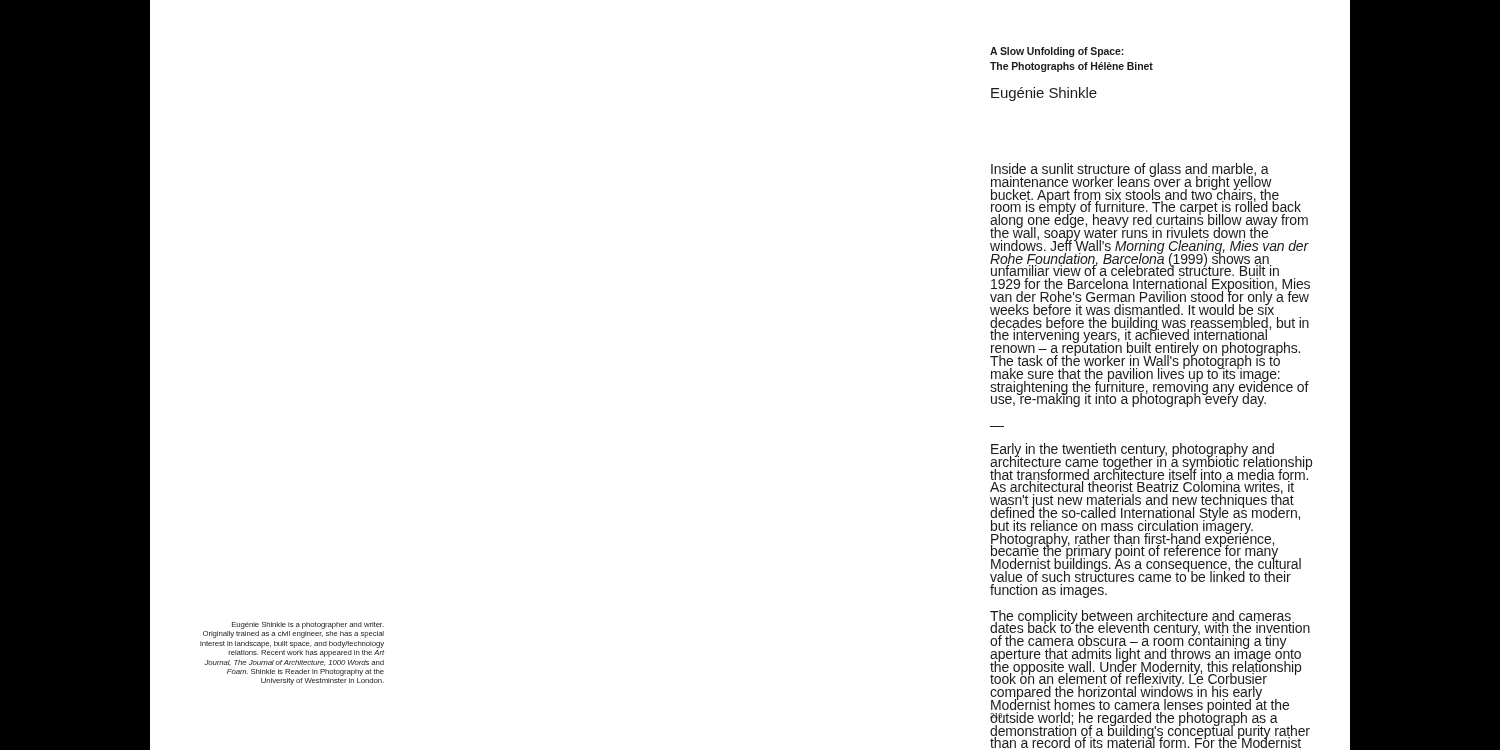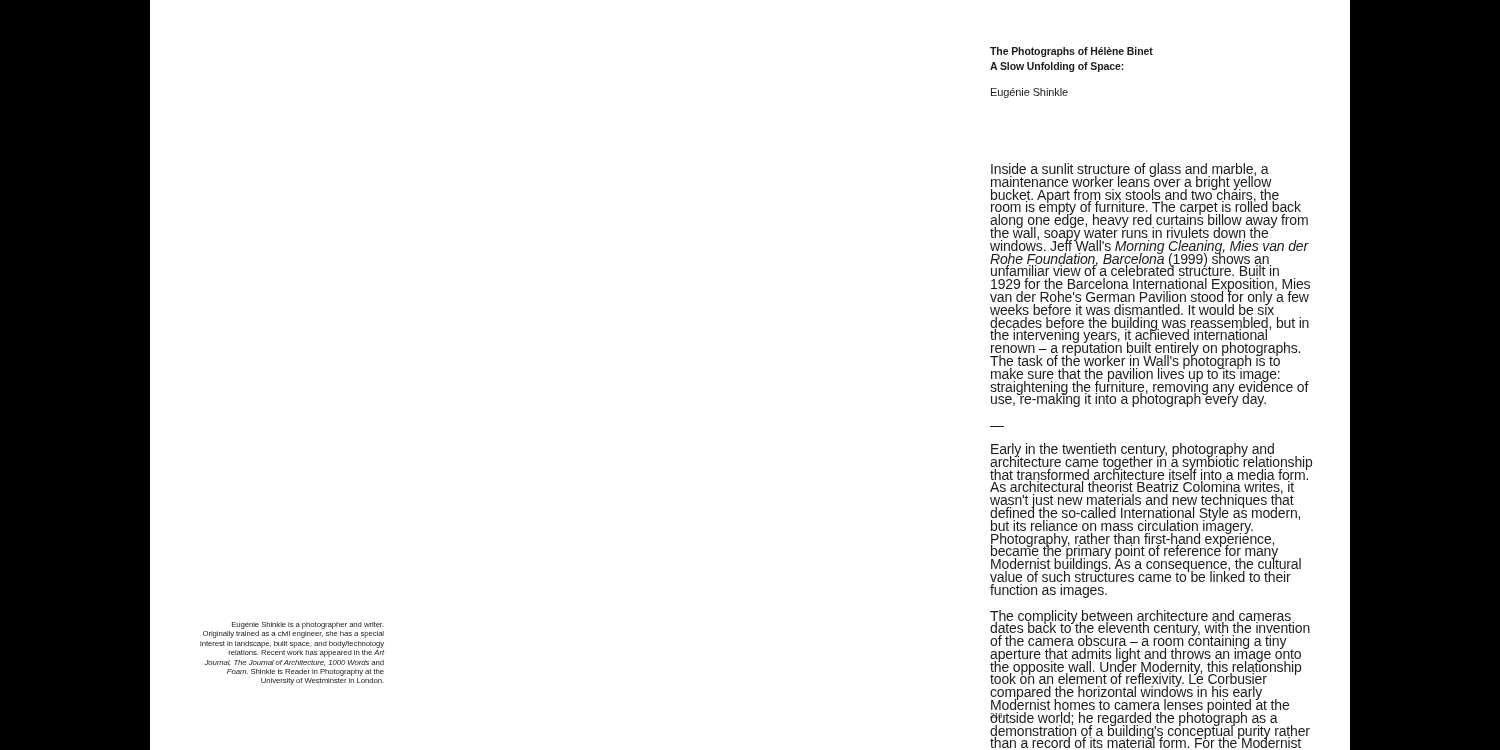--- a/index.html
+++ b/index.html
@@ -42,21 +42,21 @@
     font-weight: 700;
     line-height: 14.8px;
     letter-spacing: -0.1px;
     color: #1d1d1d;
   }
   .author {
     position: absolute;
     left: 840px;
     top: 86px;
     width: 322px;
-    font-size: 11px;
+    font-size: 15px;
     line-height: 13px;
     letter-spacing: -0.1px;
     color: #1d1d1d;
   }
   .body-text {
     position: absolute;
     left: 840px;
     top: 163px;
     width: 323px;
     font-size: 14px;
@@ -81,22 +81,22 @@
 
 <div class="frame">
   <div class="spread">
 
     <div>
       <p class="bio"><span>Eugénie Shinkle is a photographer and writer. Originally trained as a civil engineer, she has a special interest in landscape, built space, and body/technology relations. Recent work has appeared in the </span><span style="font-style: italic;">Art Journal, The Journal of Architecture, 1000 Words</span><span> and </span><span style="font-style: italic;">Foam</span><span>. Shinkle is Reader in Photography at the University of Westminster in London.</span></p>
     </div>
 
     <div>
       <div class="title-block">
+        <div>A Slow Unfolding of Space:</div>
         <div>The Photographs of Hélène Binet</div>
-        <div>A Slow Unfolding of Space:</div>
       </div>
 
       <div class="author">Eugénie Shinkle</div>
 
       <div class="body-text">
         <p class="para"><span>Inside a sunlit structure of glass and marble, a maintenance worker leans over a bright yellow bucket. Apart from six stools and two chairs, the room is empty of furniture. The carpet is rolled back along one edge, heavy red curtains billow away from the wall, soapy water runs in rivulets down the windows. Jeff Wall's </span><span style="font-style: italic;">Morning Cleaning, Mies van der Rohe Foundation, Barcelona</span><span> (1999) shows an unfamiliar view of a celebrated structure. Built in 1929 for the Barcelona International Exposition, Mies van der Rohe's German Pavilion stood for only a few weeks before it was dismantled. It would be six decades before the building was reassembled, but in the intervening years, it achieved international renown – a reputation built entirely on photographs. The task of the worker in Wall's photograph is to make sure that the pavilion lives up to its image: straightening the furniture, removing any evidence of use, re-making it into a photograph every day.</span></p>
         <p class="separator">—</p>
         <p class="para">Early in the twentieth century, photography and architecture came together in a symbiotic relationship that transformed architecture itself into a media form. As architectural theorist Beatriz Colomina writes, it wasn't just new materials and new techniques that defined the so-called International Style as modern, but its reliance on mass circulation imagery. Photography, rather than first-hand experience, became the primary point of reference for many Modernist buildings. As a consequence, the cultural value of such structures came to be linked to their function as images.</p>
         <p class="para">The complicity between architecture and cameras dates back to the eleventh century, with the invention of the camera obscura – a room containing a tiny aperture that admits light and throws an image onto the opposite wall. Under Modernity, this relationship took on an element of reflexivity. Le Corbusier compared the horizontal windows in his early Modernist homes to camera lenses pointed at the outside world; he regarded the photograph as a demonstration of a building's conceptual purity rather than a record of its material form. For the Modernist imagination, camera and building were inverse expressions of the same spatial schema: the transformation from plan drawing to building and back to photograph unfolds and refolds space around a set of x-y-z coordinates.</p>
       </div>

